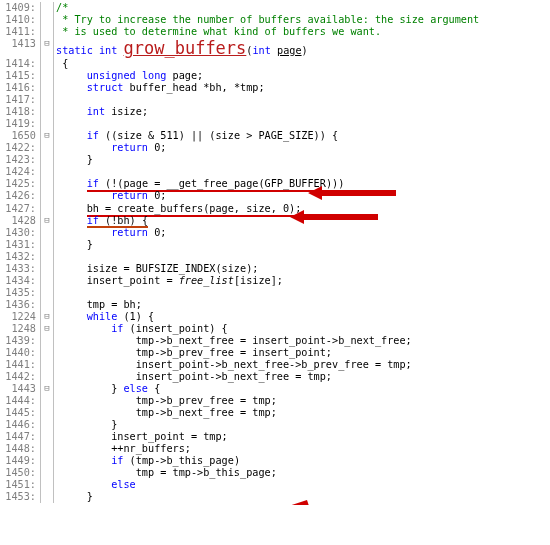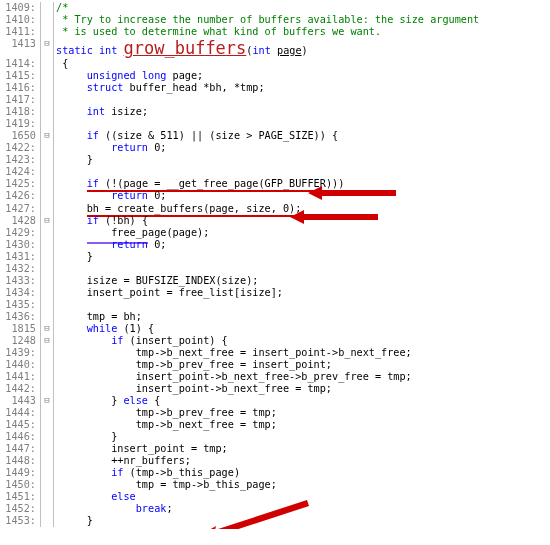--- a/index.html
+++ b/index.html
@@ -7,21 +7,21 @@
   .line{display:flex;white-space:pre}
   .gutter{width:36px;text-align:right;padding-right:4px;color:#808080;flex-shrink:0}
   .fold{width:12px;text-align:center;color:#808080;border-left:1px solid #c0c0c0;border-right:1px solid #c0c0c0;flex-shrink:0;font-size:9px}
   .src{padding-left:2px}
   .cmt{color:#008000}
   .kw{color:#0000ff}
   .str{color:#a31515}
   .fn{color:#b91c1c;font-weight:normal;font-size:17px}
   .und{text-decoration:underline}
   .ul-red{border-bottom:2px solid #d00000;padding-bottom:1px}
-  .ul-red2{border-bottom:2px solid #8b5cf6;padding-bottom:16px}
+  .ul-red2{border-bottom:2px solid #c2410c;padding-bottom:0}
   .arrow{position:absolute;}
   .arrow svg{display:block}
 </style>
 </head>
 <body>
 
 <div class="code">
   <div id="code-body">
       <div class="line"><span class="gutter">1409:</span><span class="fold"></span><span class="src"><span class="cmt">/*</span></span></div>
       <div class="line"><span class="gutter">1410:</span><span class="fold"></span><span class="src"><span class="cmt"> * Try to increase the number of buffers available: the size argument</span></span></div>
@@ -34,44 +34,42 @@
       <div class="line"><span class="gutter">1418:</span><span class="fold"></span><span class="src">     <span class="kw">int</span> isize;</span></div>
       <div class="line"><span class="gutter">1419:</span><span class="fold"></span><span class="src"></span></div>
       <div class="line"><span class="gutter">1650</span><span class="fold">⊟</span><span class="src">     <span class="kw">if</span> ((size &amp; 511) || (size &gt; PAGE_SIZE)) {</span></div>
       <div class="line"><span class="gutter">1422:</span><span class="fold"></span><span class="src">         <span class="kw">return</span> 0;</span></div>
       <div class="line"><span class="gutter">1423:</span><span class="fold"></span><span class="src">     }</span></div>
       <div class="line"><span class="gutter">1424:</span><span class="fold"></span><span class="src"></span></div>
       <div class="line"><span class="gutter">1425:</span><span class="fold"></span><span class="src">     <span class="ul-red"><span class="kw">if</span> (!(page = __get_free_page(GFP_BUFFER)))</span></span></div>
       <div class="line"><span class="gutter">1426:</span><span class="fold"></span><span class="src">         <span class="kw">return</span> 0;</span></div>
       <div class="line"><span class="gutter">1427:</span><span class="fold"></span><span class="src">     <span class="ul-red">bh = create_buffers(page, size, 0);</span></span></div>
       <div class="line"><span class="gutter">1428</span><span class="fold">⊟</span><span class="src">     <span class="ul-red2"><span class="kw">if</span> (!bh) {</span></span></div>
-      <div class="line"><span class="gutter">1429:</span><span class="fold"></span><span class="src">         free_page(page);</span></div>
       <div class="line"><span class="gutter">1430:</span><span class="fold"></span><span class="src">         <span class="kw">return</span> 0;</span></div>
       <div class="line"><span class="gutter">1431:</span><span class="fold"></span><span class="src">     }</span></div>
       <div class="line"><span class="gutter">1432:</span><span class="fold"></span><span class="src"></span></div>
       <div class="line"><span class="gutter">1433:</span><span class="fold"></span><span class="src">     isize = BUFSIZE_INDEX(size);</span></div>
-      <div class="line"><span class="gutter">1434:</span><span class="fold"></span><span class="src">     insert_point = <span style="">free_list</span>[isize];</span></div>
+      <div class="line"><span class="gutter">1434:</span><span class="fold"></span><span class="src">     insert_point = <span style="font-style:italic">free_list</span>[isize];</span></div>
       <div class="line"><span class="gutter">1435:</span><span class="fold"></span><span class="src"></span></div>
       <div class="line"><span class="gutter">1436:</span><span class="fold"></span><span class="src">     tmp = bh;</span></div>
-      <div class="line"><span class="gutter">1815</span><span class="fold">⊟</span><span class="src">     <span class="kw">while</span> (1) {</span></div>
+      <div class="line"><span class="gutter">1224</span><span class="fold">⊟</span><span class="src">     <span class="kw">while</span> (1) {</span></div>
       <div class="line"><span class="gutter">1248</span><span class="fold">⊟</span><span class="src">         <span class="kw">if</span> (insert_point) {</span></div>
       <div class="line"><span class="gutter">1439:</span><span class="fold"></span><span class="src">             tmp-&gt;b_next_free = insert_point-&gt;b_next_free;</span></div>
       <div class="line"><span class="gutter">1440:</span><span class="fold"></span><span class="src">             tmp-&gt;b_prev_free = insert_point;</span></div>
       <div class="line"><span class="gutter">1441:</span><span class="fold"></span><span class="src">             insert_point-&gt;b_next_free-&gt;b_prev_free = tmp;</span></div>
       <div class="line"><span class="gutter">1442:</span><span class="fold"></span><span class="src">             insert_point-&gt;b_next_free = tmp;</span></div>
       <div class="line"><span class="gutter">1443</span><span class="fold">⊟</span><span class="src">         } <span class="kw">else</span> {</span></div>
       <div class="line"><span class="gutter">1444:</span><span class="fold"></span><span class="src">             tmp-&gt;b_prev_free = tmp;</span></div>
       <div class="line"><span class="gutter">1445:</span><span class="fold"></span><span class="src">             tmp-&gt;b_next_free = tmp;</span></div>
       <div class="line"><span class="gutter">1446:</span><span class="fold"></span><span class="src">         }</span></div>
       <div class="line"><span class="gutter">1447:</span><span class="fold"></span><span class="src">         insert_point = tmp;</span></div>
       <div class="line"><span class="gutter">1448:</span><span class="fold"></span><span class="src">         ++<span style="">nr_buffers</span>;</span></div>
       <div class="line"><span class="gutter">1449:</span><span class="fold"></span><span class="src">         <span class="kw">if</span> (tmp-&gt;b_this_page)</span></div>
       <div class="line"><span class="gutter">1450:</span><span class="fold"></span><span class="src">             tmp = tmp-&gt;b_this_page;</span></div>
       <div class="line"><span class="gutter">1451:</span><span class="fold"></span><span class="src">         <span class="kw">else</span></span></div>
-      <div class="line"><span class="gutter">1452:</span><span class="fold"></span><span class="src">             <span class="kw">break</span>;</span></div>
       <div class="line"><span class="gutter">1453:</span><span class="fold"></span><span class="src">     }</span></div>
     </div>
 </div>
 
 <div class="arrow" style="left:308px;top:184px">
 <svg width="90" height="18">
       <polygon points="0,9 14,2 14,6 88,6 88,12 14,12 14,16" fill="#d00000"></polygon>
     </svg>
 </div>
 <div class="arrow" style="left:290px;top:208px">

